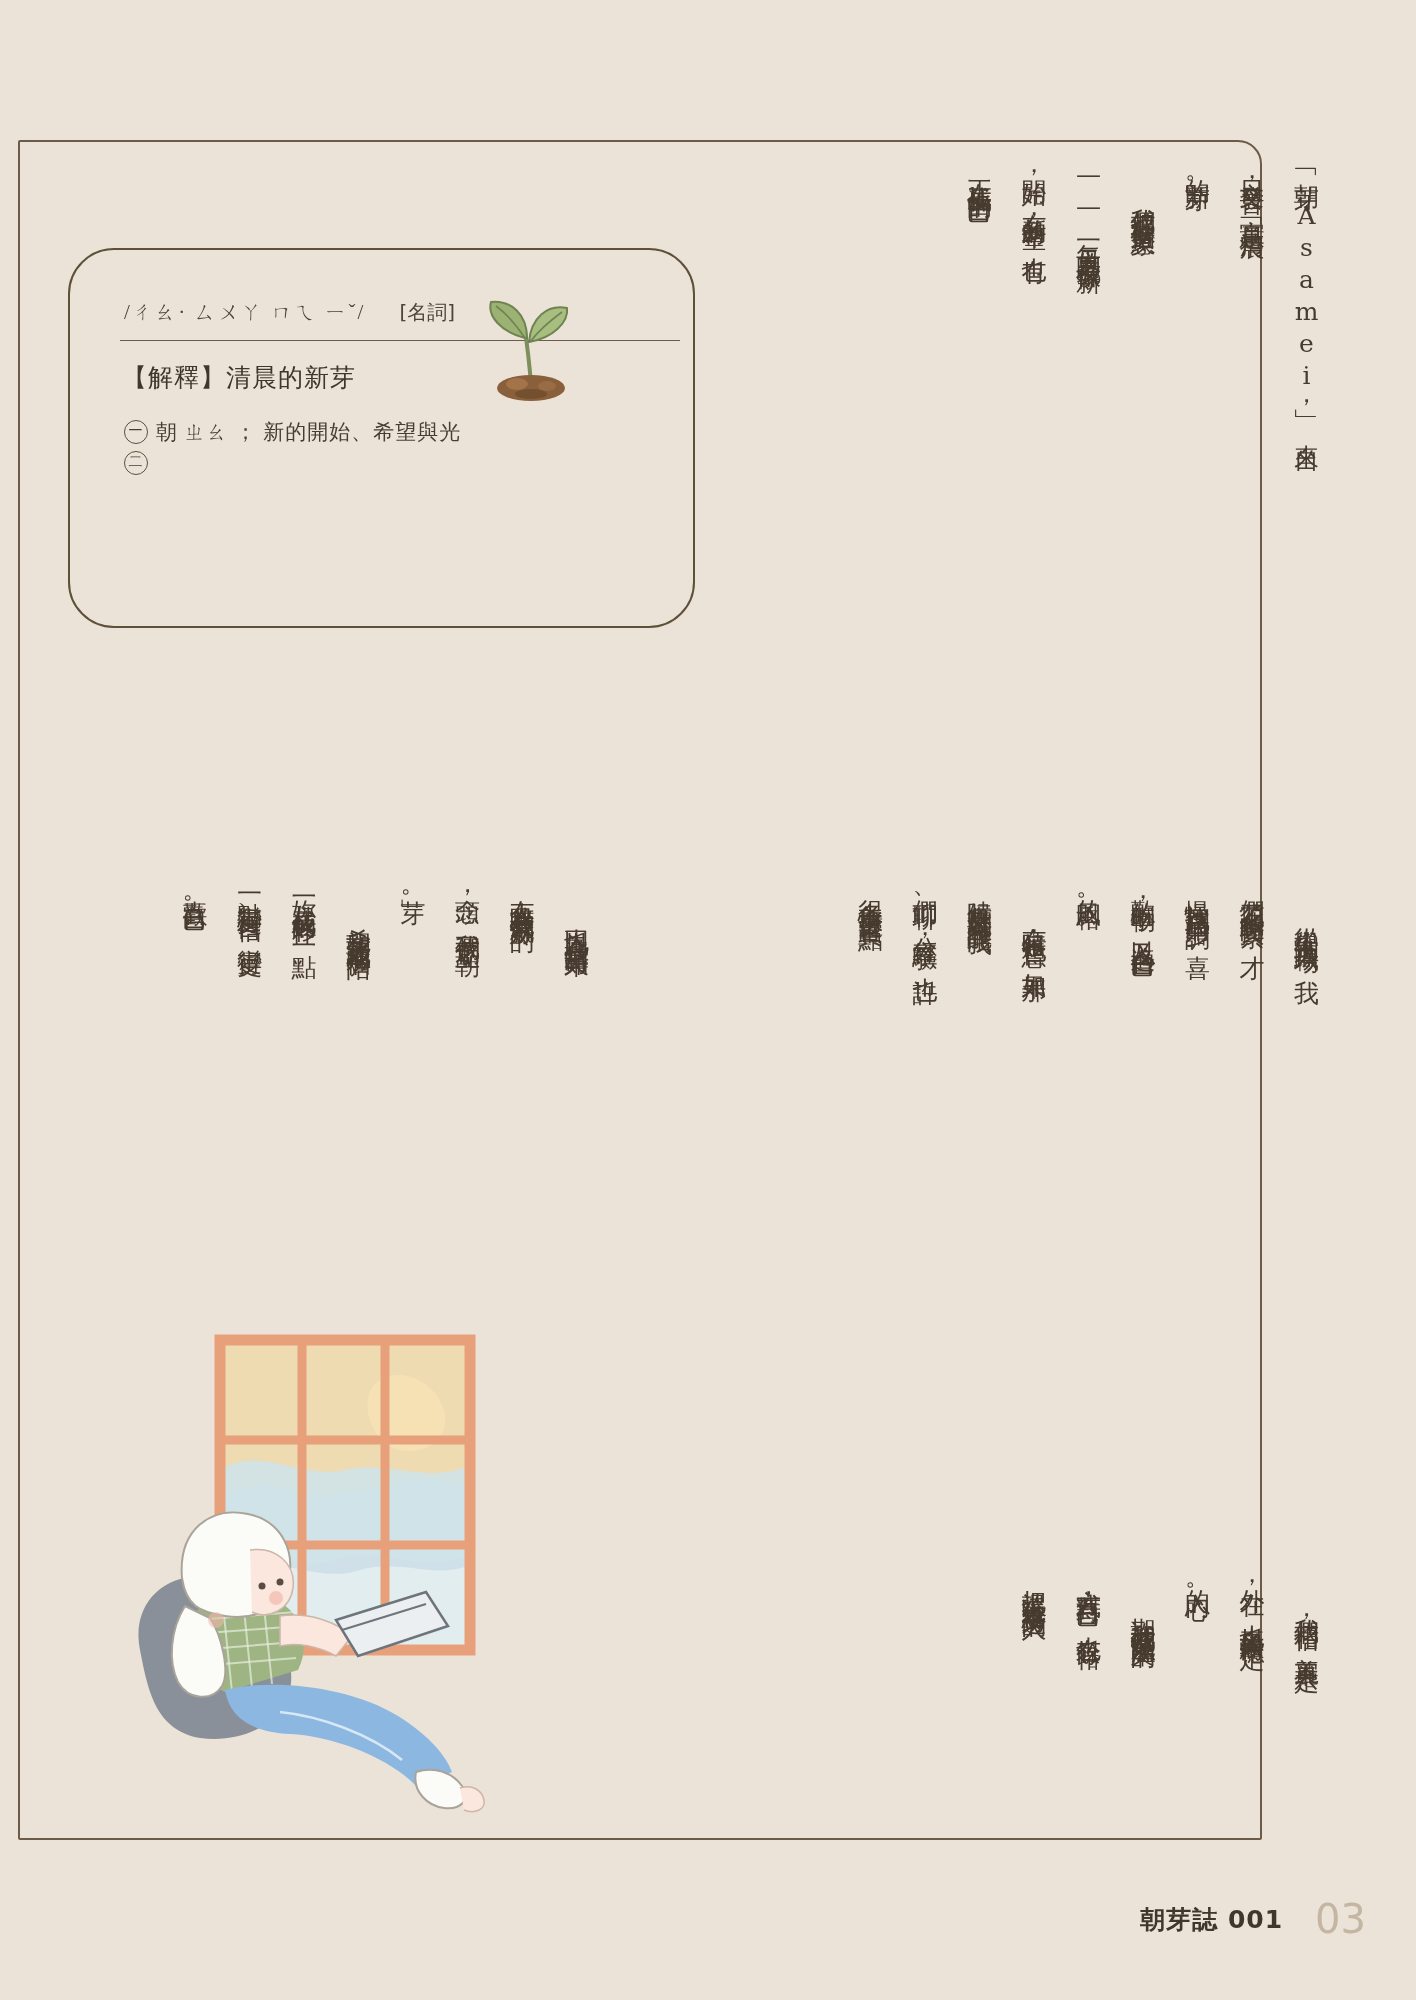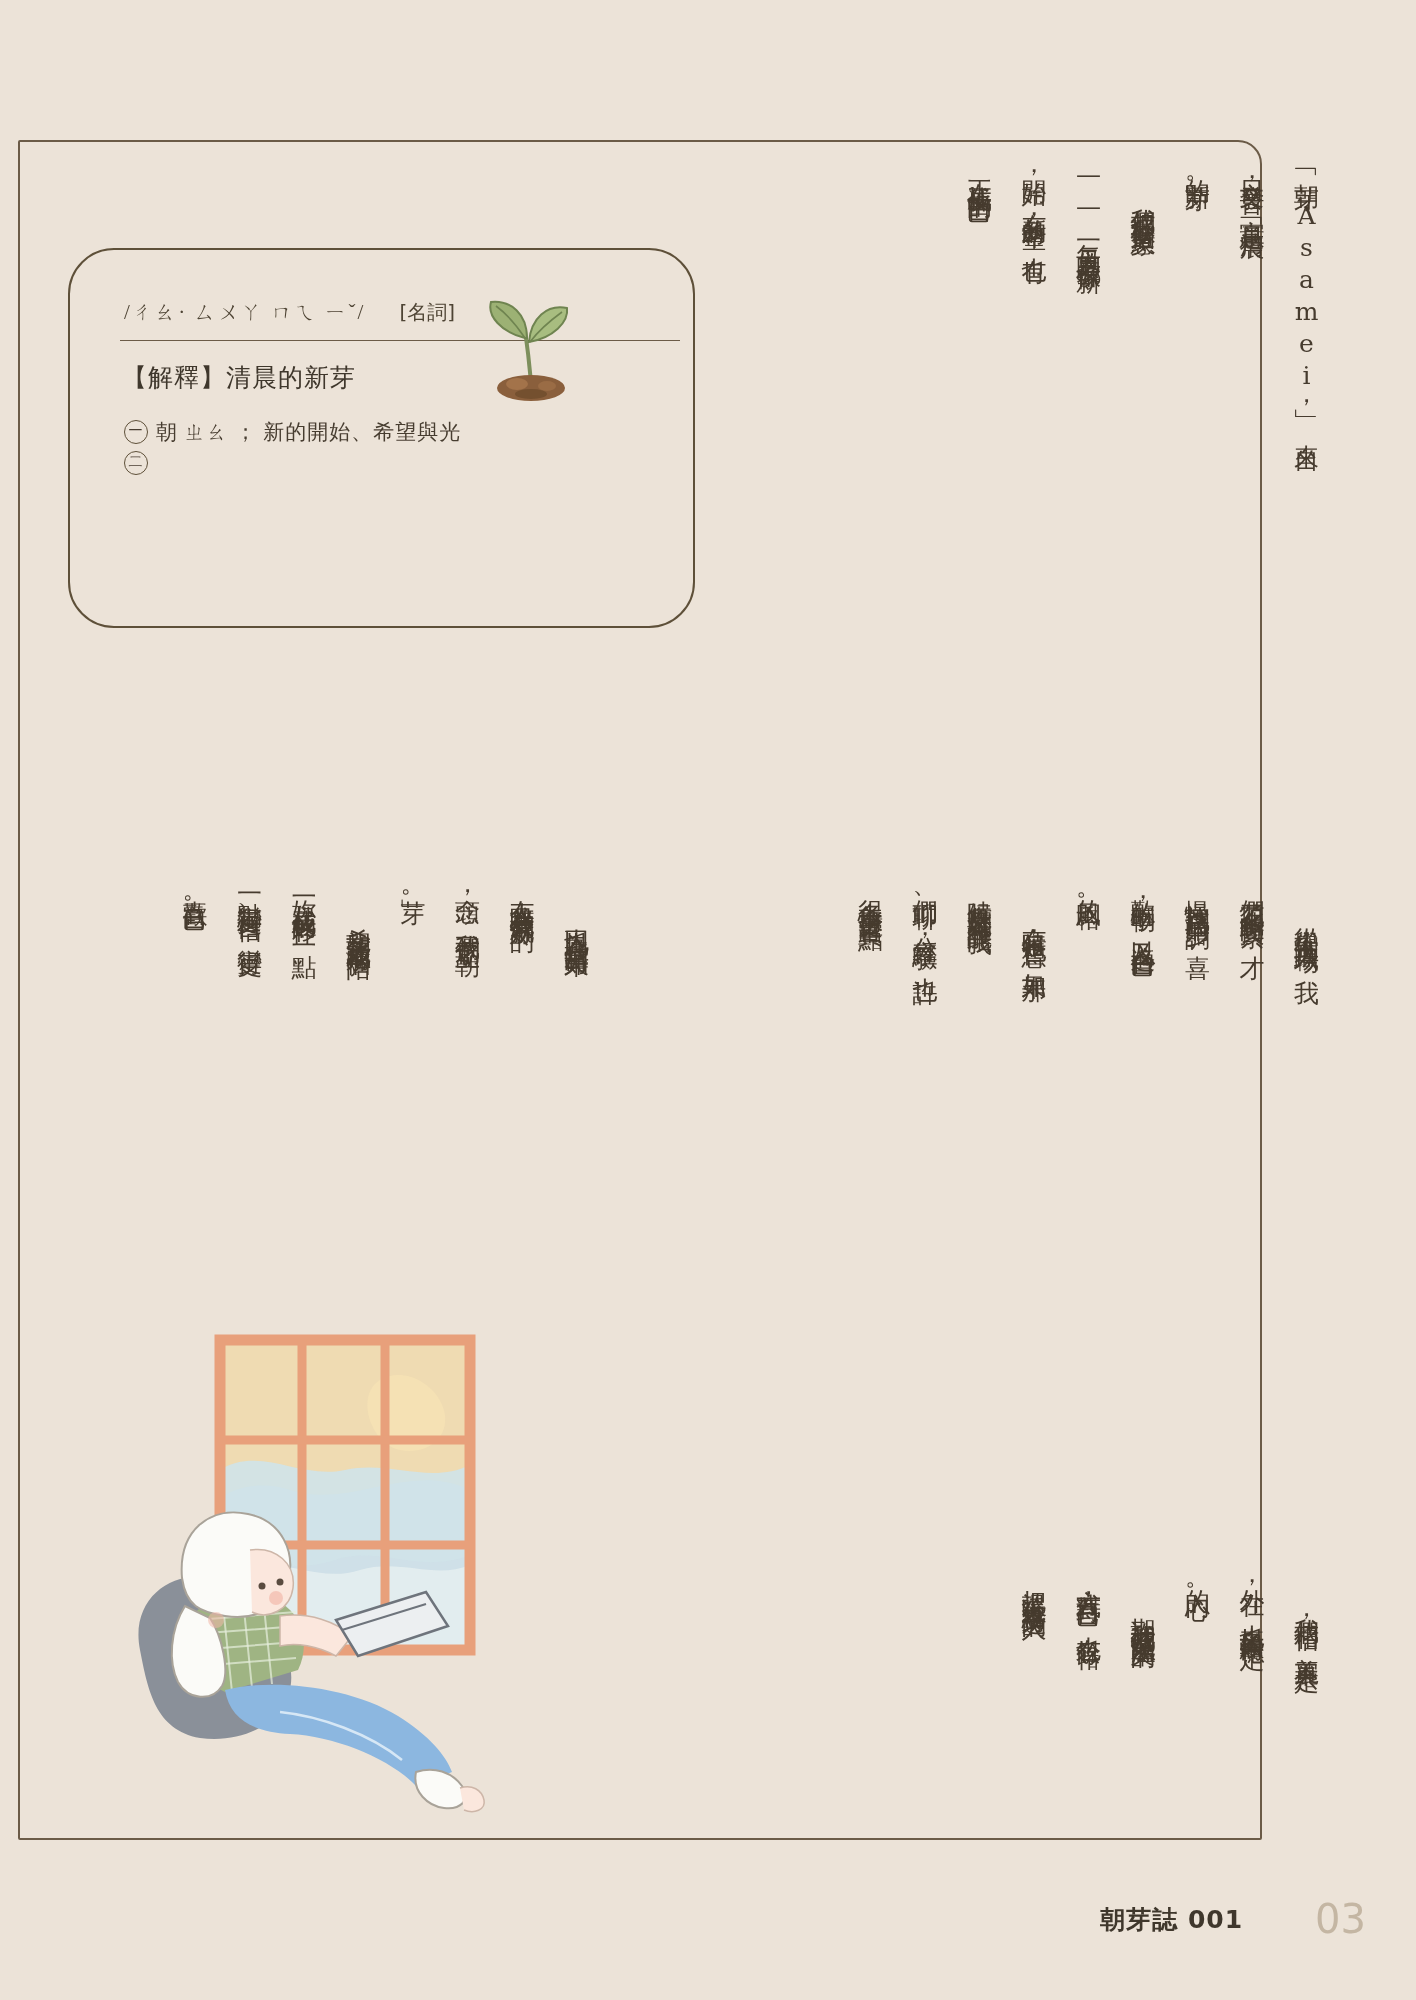--- a/index.html
+++ b/index.html
@@ -159,21 +159,21 @@
     font-weight: bold;
     color: #3f372c;
     letter-spacing: 1px;
     font-family: "DejaVu Sans", sans-serif;
     vertical-align: middle;
   }
   .footer-page {
     display: inline-block;
     font-size: 40px;
     color: #c4b6a3;
-    margin-left: 68px;
+    margin-left: 28px;
     vertical-align: middle;
     font-family: "DejaVu Sans", sans-serif;
   }
 </style>
 </head>
 <body>
 
 <div class="page-border"></div>
 
 <div class="def-card">

